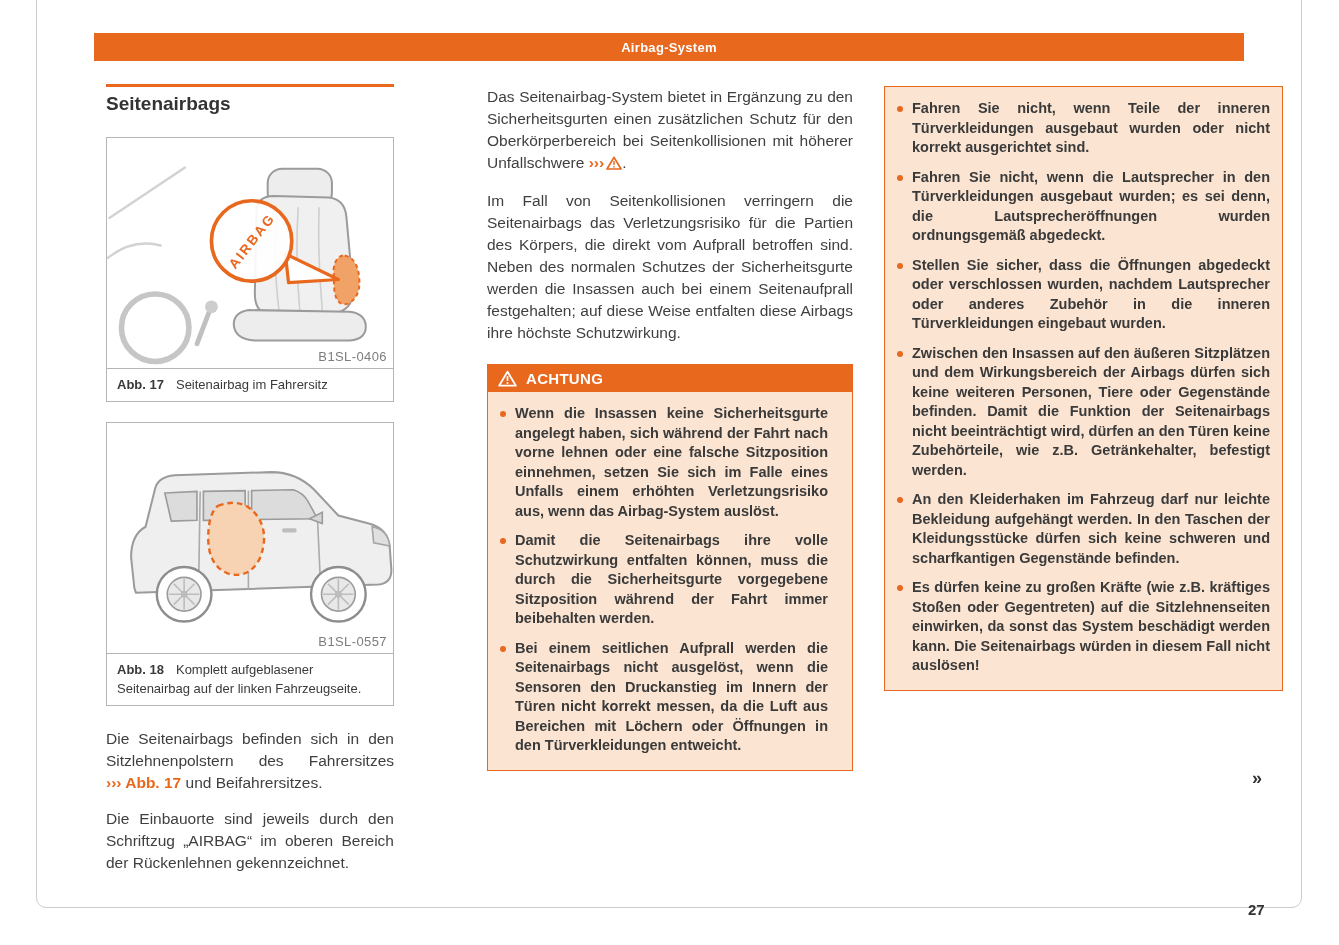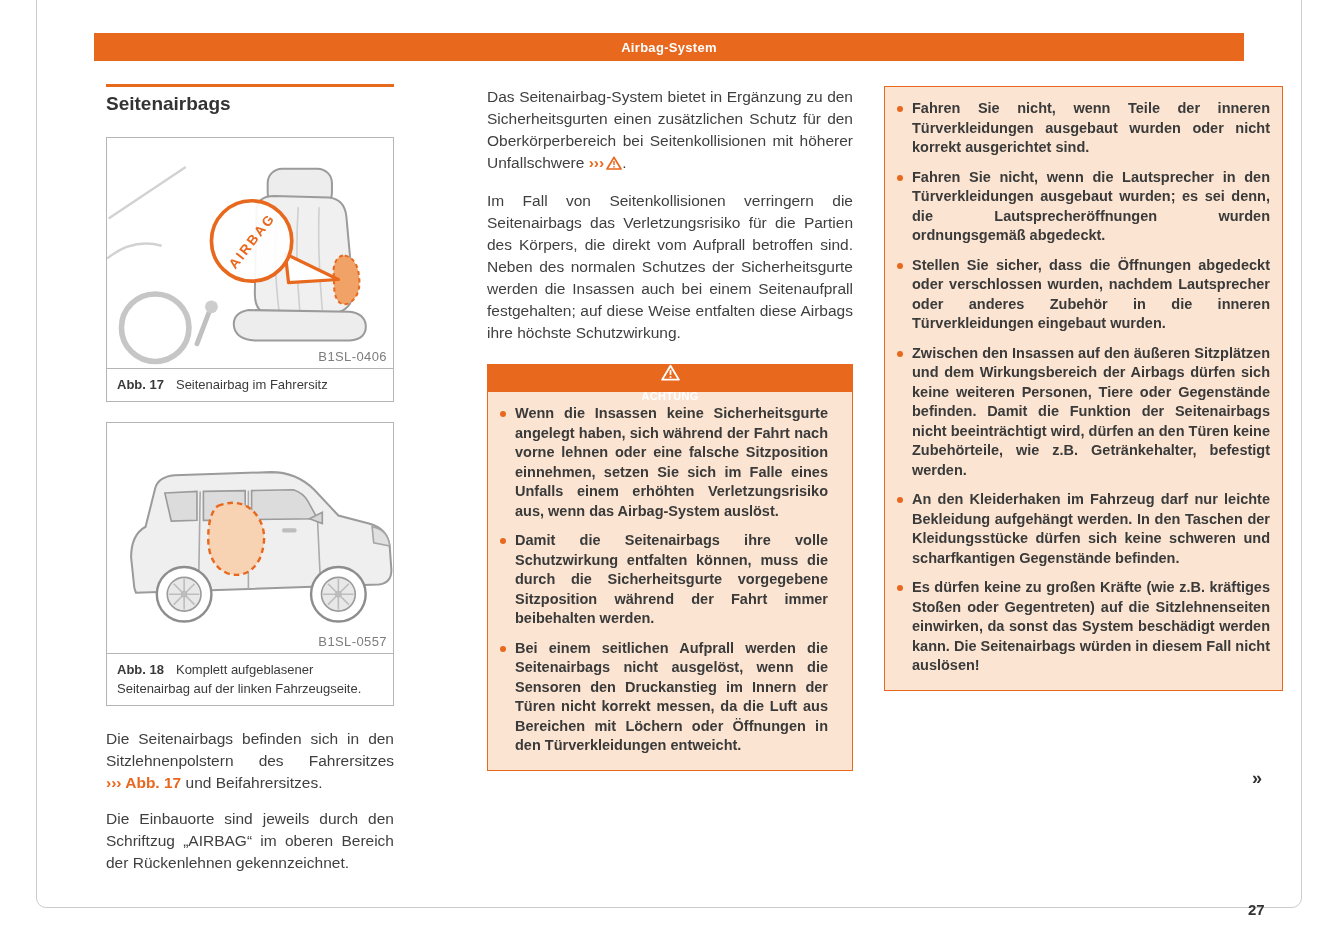--- a/index.html
+++ b/index.html
@@ -42,21 +42,21 @@
   .body-text {
     font-size:15.5px; line-height:22px; color:#3f3f3f;
     text-align:justify; -webkit-hyphens:auto; hyphens:auto;
   }
   .body-text + .body-text { margin-top:14px; }
   .ref { color:#e8681e; font-weight:bold; white-space:nowrap; }
 
   .warn-header {
     margin-top:20px; height:28px; background:#e8681e; color:#ffffff;
     display:flex; align-items:center; gap:9px; padding:0 11px;
-    font-weight:bold; font-size:11px; letter-spacing:.3px;flex-direction:column;
+    font-weight:bold; font-size:15px; letter-spacing:.3px;
   }
   .warn-header svg { display:block; }
   .warn-body {
     background:#fbe5d2; border:1px solid #e8681e; border-top:none;
     padding:12px 24px 4px 12px;
   }
   .warn-box-plain {
     background:#fbe5d2; border:1.5px solid #e8681e;
     padding:12px 12px 4px 12px;
   }

